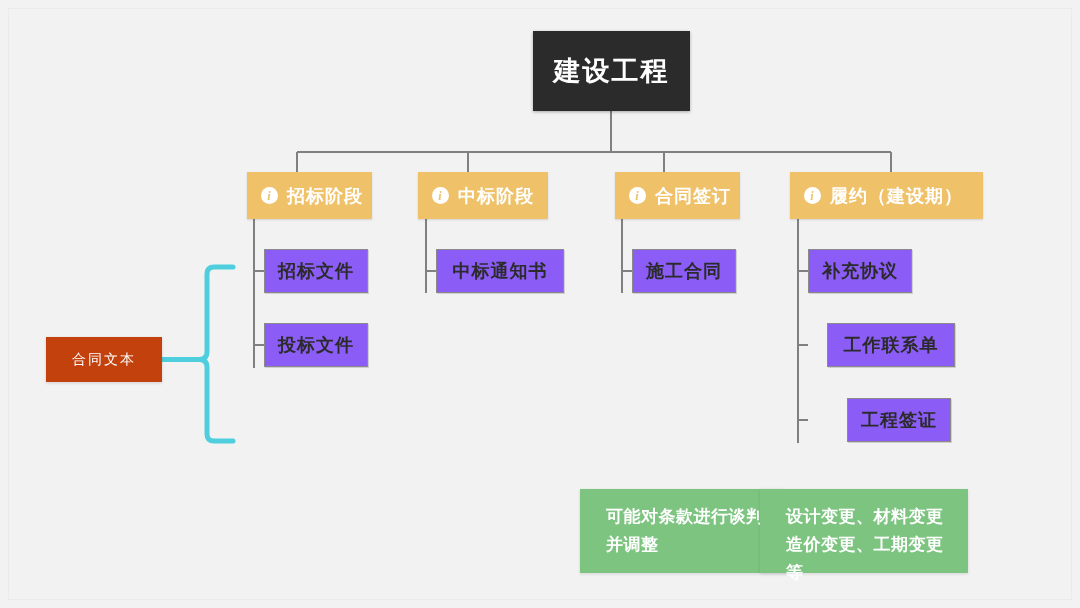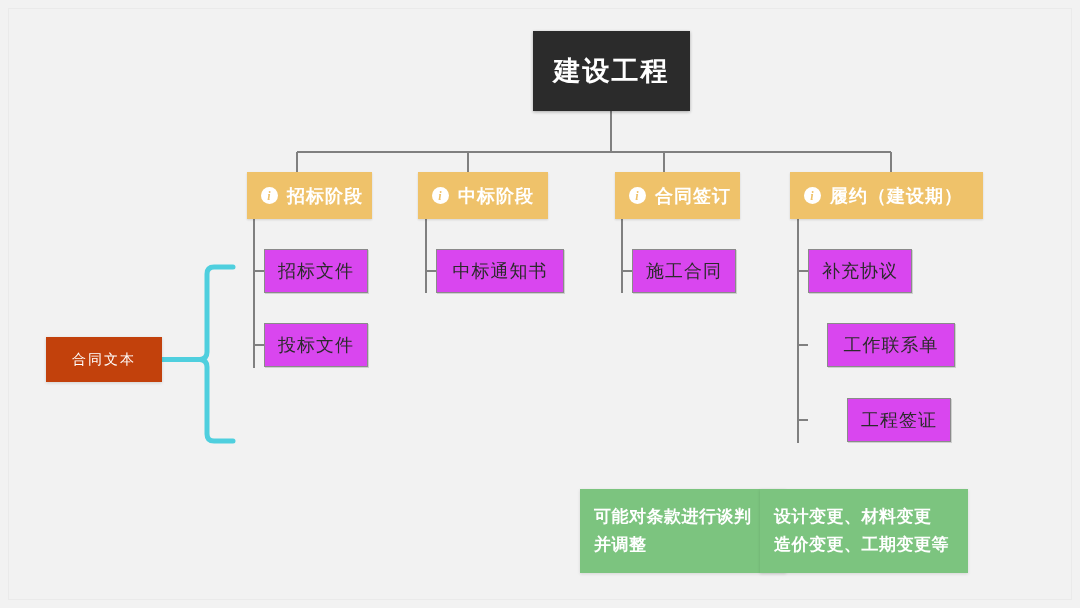--- a/index.html
+++ b/index.html
@@ -75,25 +75,25 @@
     font-style: italic;
     font-family: "Liberation Serif", "DejaVu Serif", serif;
     display: flex;
     align-items: center;
     justify-content: center;
     margin-right: 9px;
     line-height: 1;
   }
 
   .node-doc {
-    background: #d946ef;
+    background: #8b5cf6;
     border: 1px solid #8a8a8a;
     color: #2b2b2b;
     font-size: 18px;
-    font-weight: normal;
+    font-weight: bold;
     letter-spacing: 1px;
     justify-content: center;
     box-shadow: 1px 1px 0 rgba(120,120,120,0.28);
   }
 
   .node-group {
     background: #c2410c;
     color: #ffffff;
     font-size: 14px;
     font-weight: normal;
@@ -107,21 +107,21 @@
     color: #ffffff;
     font-size: 17px;
     font-weight: bold;
     letter-spacing: 0.5px;
     line-height: 1.65;
     display: block;
     padding: 14px 14px 0 14px;
     white-space: normal;
     box-shadow: 0 1px 3px rgba(0,0,0,0.12);
   }
-  .node-note .ln { display: block; }
+  .node-note .ln { display: block; margin-left: 12px; }
 </style>
 </head>
 <body>
 
 <div id="canvas">
 
   <div class="frame-edge"></div>
 
   <svg id="wires" viewBox="0 0 1080 608" xmlns="http://www.w3.org/2000/svg">
     <g stroke="#808080" stroke-width="1.6" fill="none" shape-rendering="crispEdges">

